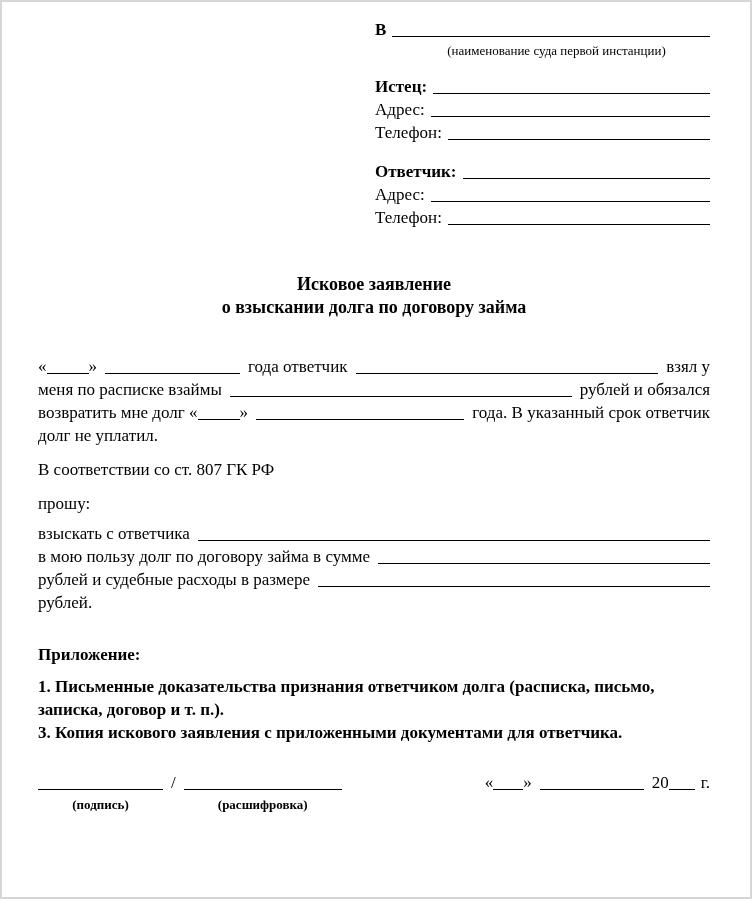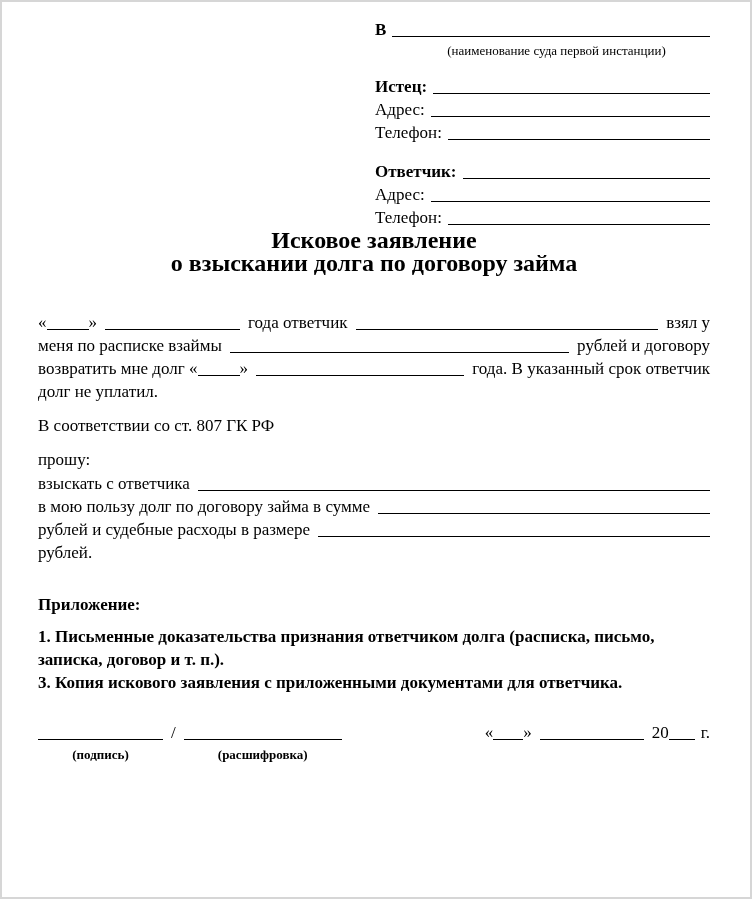--- a/index.html
+++ b/index.html
@@ -32,25 +32,25 @@
   .ml8 { margin-left:8px; } .mr8 { margin-right:8px; }
 
   .header-block { margin-left:337px; width:335px; }
   .caption {
     font-size:13px; line-height:17px;
     text-align:center; padding-left:28px;
     margin-top:1px;
   }
   .hdr-gap { height:16px; }
 
-  .title { text-align:center; font-weight:bold; font-size:24px; line-height:23px; }
+  .title { text-align:center; margin-top:44px; font-weight:bold; font-size:18px; line-height:23px; }
 
   .p1 { margin-top:36px; }
   .para { margin:11px 0 0 0; }
-  .req { margin-top:1px; }
+  .req { margin-top:7px; }
 
   .attach-head { margin-top:29px; font-weight:bold; }
   .attach-items { margin-top:9px; }
   .attach-items p { margin:0; line-height:23px;font-weight:bold; }
 
   .footer { display:flex; align-items:baseline; justify-content:space-between; margin-top:27px; }
   .sig-group { display:flex; align-items:baseline; }
   .sig-col { text-align:center; }
   .sig-col .caption { padding-left:0; margin-top:2px;font-weight:bold; }
   .slash { margin:0 8px; }
@@ -110,21 +110,21 @@
       <span class="blank w42"></span>
       <span>»</span>
       <span class="blank w135 ml8 mr8"></span>
       <span>года ответчик</span>
       <span class="blank grow ml8 mr8"></span>
       <span>взял у</span>
     </div>
     <div class="row">
       <span>меня по расписке взаймы</span>
       <span class="blank grow ml8 mr8"></span>
-      <span>рублей и договору</span>
+      <span>рублей и обязался</span>
     </div>
     <div class="row">
       <span>возвратить мне долг «</span>
       <span class="blank w42"></span>
       <span>»</span>
       <span class="blank grow ml8 mr8"></span>
       <span>года. В указанный срок ответчик</span>
     </div>
     <div class="row">
       <span>долг не уплатил.</span>

